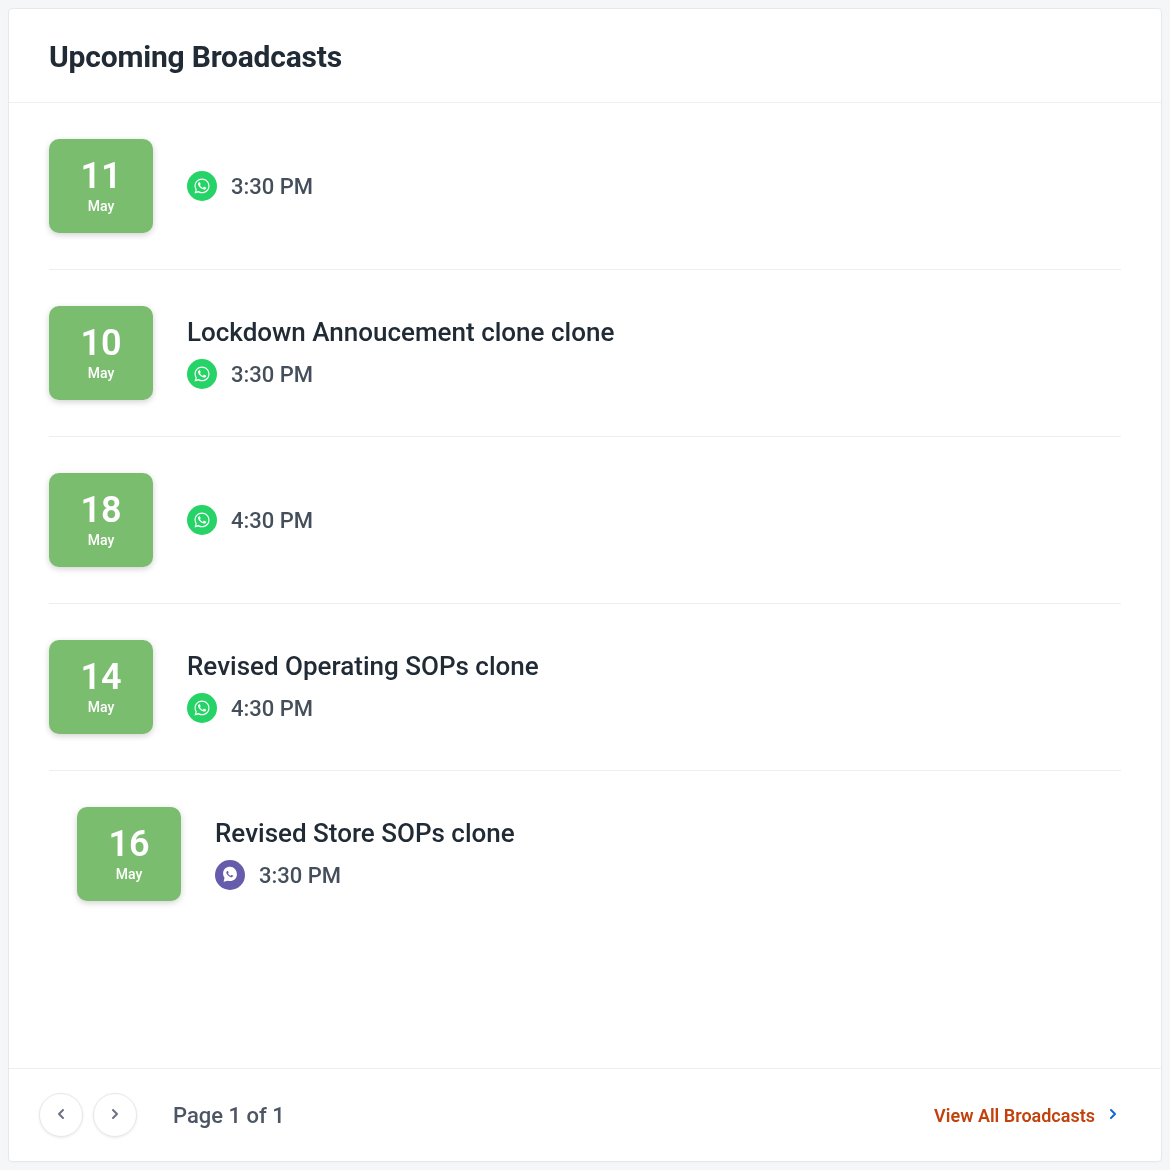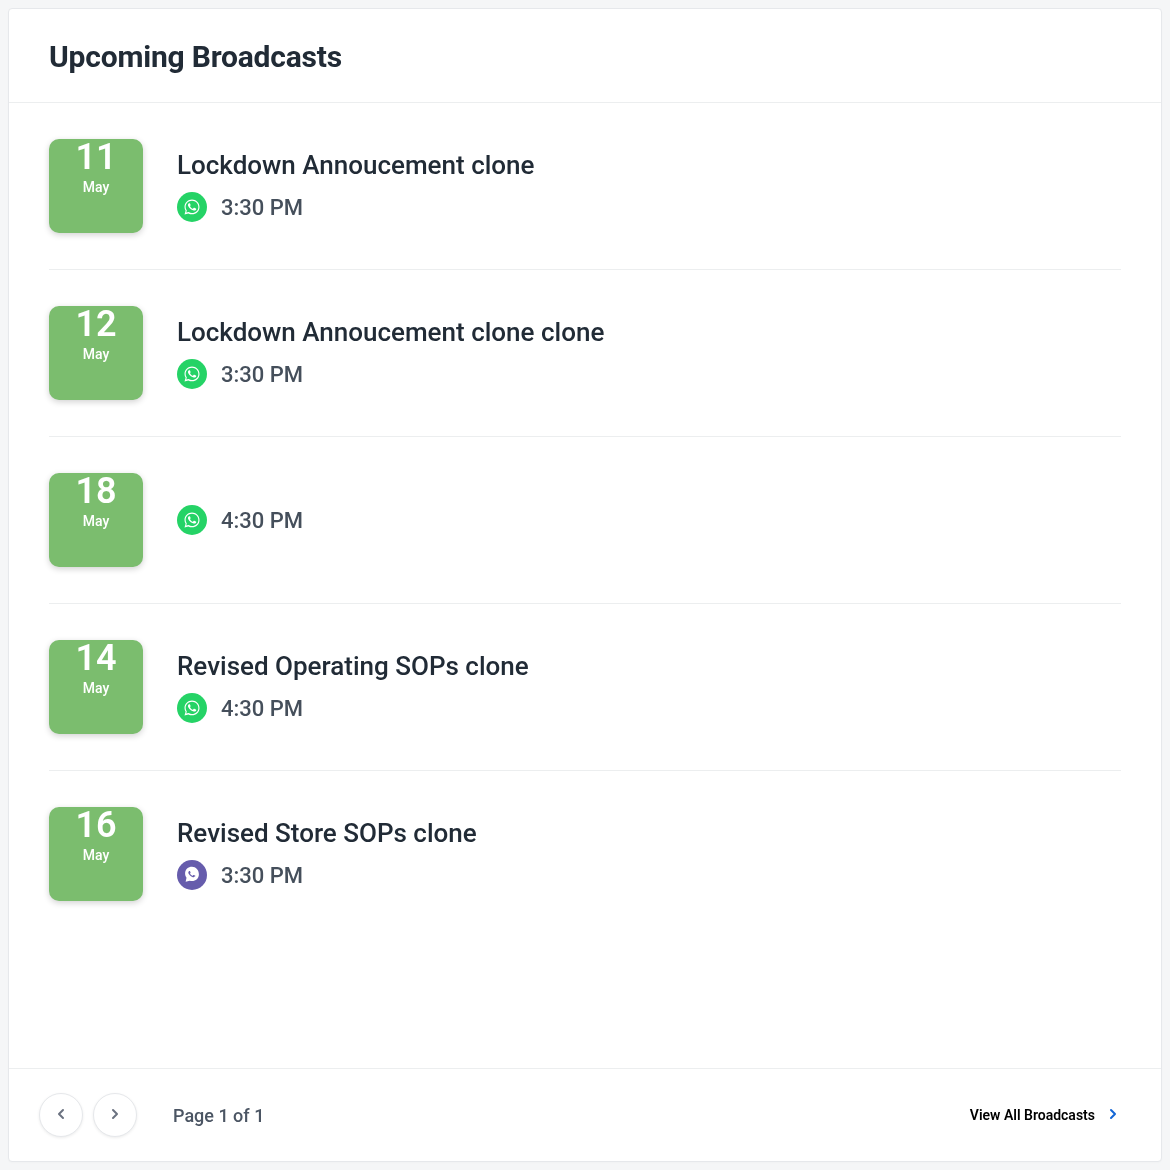--- a/index.html
+++ b/index.html
@@ -34,29 +34,30 @@
       padding: 0 40px;
       overflow: hidden;
     }
     .list-item {
       display: flex;
       align-items: center;
       gap: 34px;
       padding: 36px 0;
       border-bottom: 1px solid #eceeef;
     }
-    .list-item:last-child { border-bottom: none; }
+    .list-item:last-child { border-bottom: none; margin-left: 28px; }
     .date-badge {
-      width: 94px;
+      width: 104px;
       height: 94px;
       background: #7bbd6e;
       border-radius: 10px;
       display: flex;
       flex-direction: column;
       align-items: center;
+      justify-content: center;
       color: #fff;
       flex-shrink: 0;
       box-shadow: 0 2px 6px rgba(0,0,0,0.18);
     }
     .date-day {
       font-size: 36px;
       font-weight: 600;
       line-height: 1;
       margin-bottom: 4px;
     }
@@ -116,31 +117,31 @@
       border: 1px solid #e6e8eb;
       box-shadow: 0 1px 3px rgba(0,0,0,0.08);
       display: inline-flex;
       align-items: center;
       justify-content: center;
       cursor: pointer;
       color: #6b7280;
     }
     .pager-btn svg { width: 16px; height: 16px; }
     .pager-label {
-      font-size: 18px;
+      font-size: 22px;
       color: #4b5563;
       margin-left: 26px;
       font-weight: 500;
     }
     .view-all {
       display: inline-flex;
       align-items: center;
       gap: 10px;
-      color: #000000;
-      font-size: 14px;
+      color: #c2410c;
+      font-size: 18px;
       font-weight: 600;
       text-decoration: none;
       cursor: pointer;
     }
     .view-all svg { width: 16px; height: 16px; stroke: #1366d6; }
   </style>
 </head>
 <body>
 
 <div class="card">
@@ -148,34 +149,33 @@
     <h2 class="card-title">Upcoming Broadcasts</h2>
   </div>
 
   <div class="list" id="broadcast-list">
       <div class="list-item">
         <div class="date-badge">
           <div class="date-day">11</div>
           <div class="date-month">May</div>
         </div>
         <div class="item-body">
-          <div class="item-title">Lockdown Annoucement clone</div>
           <div class="item-meta">
             <span class="channel-icon channel-whatsapp">
               <svg viewBox="0 0 24 24" fill="#fff">
                 <path d="M12 2C6.5 2 2 6.4 2 11.9c0 1.9.5 3.7 1.5 5.2L2 22l5.1-1.4c1.5.8 3.1 1.2 4.9 1.2 5.5 0 10-4.4 10-9.9S17.5 2 12 2zm0 18c-1.6 0-3.1-.4-4.4-1.2l-.3-.2-3 .8.8-2.9-.2-.3C4 15 3.5 13.5 3.5 11.9 3.5 7.3 7.3 3.5 12 3.5s8.5 3.8 8.5 8.4S16.7 20 12 20zm4.7-6.2c-.3-.1-1.5-.7-1.8-.8-.2-.1-.4-.1-.6.1-.2.3-.7.8-.8 1-.1.2-.3.2-.6.1-.3-.1-1.1-.4-2.1-1.3-.8-.7-1.3-1.6-1.4-1.8-.1-.3 0-.4.1-.5l.4-.5c.1-.1.2-.3.2-.4.1-.2 0-.3 0-.5s-.6-1.4-.8-1.9c-.2-.5-.4-.4-.6-.4h-.5c-.2 0-.5.1-.7.3-.2.3-.9.9-.9 2.2s1 2.6 1.1 2.7c.1.2 1.9 2.9 4.7 4 2.3.9 2.8.7 3.3.7.5-.1 1.5-.6 1.8-1.2.2-.6.2-1.1.2-1.2-.1-.2-.3-.2-.6-.4z"></path>
               </svg>
             </span>
             <span class="item-time">3:30 PM</span>
           </div>
         </div>
       </div>
       <div class="list-item">
         <div class="date-badge">
-          <div class="date-day">12</div>
+          <div class="date-day">10</div>
           <div class="date-month">May</div>
         </div>
         <div class="item-body">
           <div class="item-title">Lockdown Annoucement clone clone</div>
           <div class="item-meta">
             <span class="channel-icon channel-whatsapp">
               <svg viewBox="0 0 24 24" fill="#fff">
                 <path d="M12 2C6.5 2 2 6.4 2 11.9c0 1.9.5 3.7 1.5 5.2L2 22l5.1-1.4c1.5.8 3.1 1.2 4.9 1.2 5.5 0 10-4.4 10-9.9S17.5 2 12 2zm0 18c-1.6 0-3.1-.4-4.4-1.2l-.3-.2-3 .8.8-2.9-.2-.3C4 15 3.5 13.5 3.5 11.9 3.5 7.3 7.3 3.5 12 3.5s8.5 3.8 8.5 8.4S16.7 20 12 20zm4.7-6.2c-.3-.1-1.5-.7-1.8-.8-.2-.1-.4-.1-.6.1-.2.3-.7.8-.8 1-.1.2-.3.2-.6.1-.3-.1-1.1-.4-2.1-1.3-.8-.7-1.3-1.6-1.4-1.8-.1-.3 0-.4.1-.5l.4-.5c.1-.1.2-.3.2-.4.1-.2 0-.3 0-.5s-.6-1.4-.8-1.9c-.2-.5-.4-.4-.6-.4h-.5c-.2 0-.5.1-.7.3-.2.3-.9.9-.9 2.2s1 2.6 1.1 2.7c.1.2 1.9 2.9 4.7 4 2.3.9 2.8.7 3.3.7.5-.1 1.5-.6 1.8-1.2.2-.6.2-1.1.2-1.2-.1-.2-.3-.2-.6-.4z"></path>
               </svg>
             </span>

